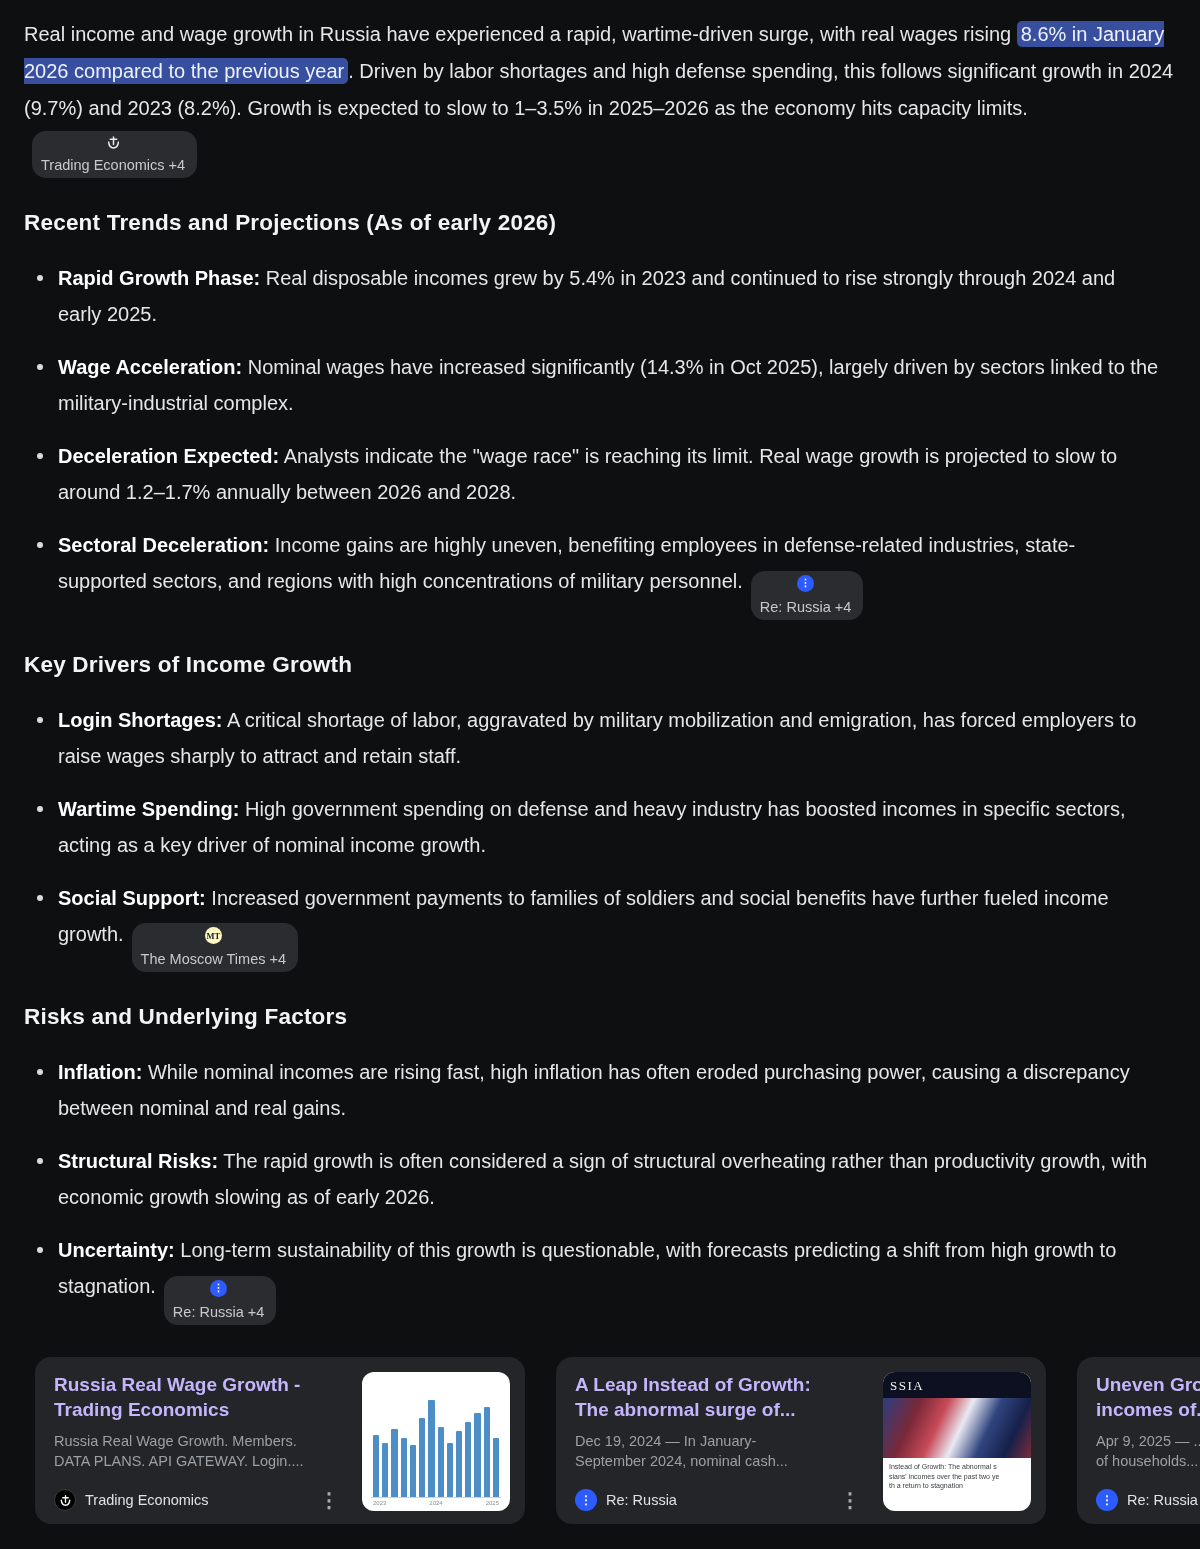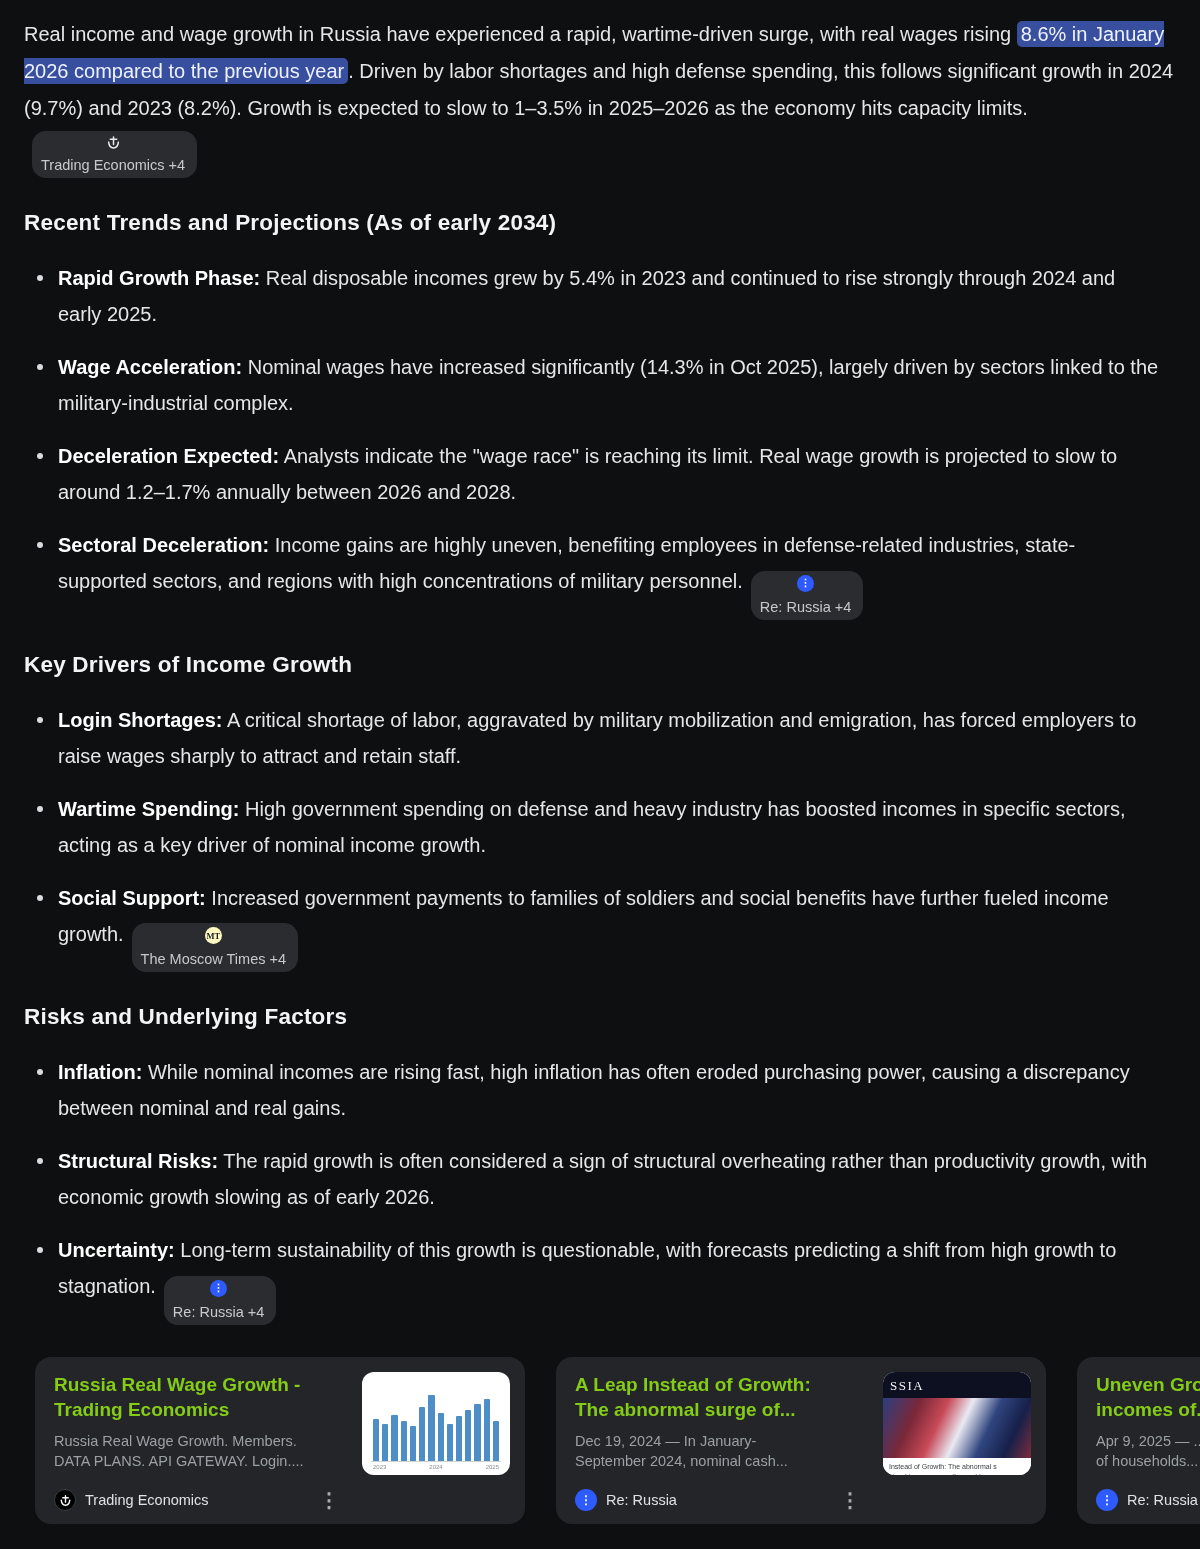--- a/index.html
+++ b/index.html
@@ -30,30 +30,30 @@
   li{position:relative;padding-left:22px;font-size:20px;line-height:36px;margin-bottom:17px;color:var(--body-text);}
   li::before{content:"";position:absolute;left:1px;top:15px;width:6px;height:6px;border-radius:50%;background:#dadce0;}
   .lead{font-weight:700;color:#ffffff;}
 
   .cards{position:absolute;top:1357px;left:35px;display:flex;gap:31px;}
   .card{
     width:490px;height:167px;background:var(--card-bg);border-radius:16px;
     padding:15px 15px 13px 19px;display:flex;gap:18px;flex-shrink:0;cursor:pointer;
   }
   .card-body{flex:1;min-width:0;display:flex;flex-direction:column;}
-  .card-title{font-size:19px;font-weight:700;color:#84cc16;line-height:25px;white-space:pre-line;}
+  .card-title{font-size:19px;font-weight:700;color:#c4b5fd;line-height:25px;white-space:pre-line;}
   .card-desc{font-size:14.5px;color:var(--muted-text);line-height:20px;margin-top:9px;white-space:pre-line;}
   .card-footer{margin-top:auto;display:flex;align-items:center;gap:9px;}
   .favicon{width:22px;height:22px;border-radius:50%;display:flex;align-items:center;justify-content:center;flex-shrink:0;}
   .te-favicon{background:#000;border:1px solid #3a3d40;}
   .reru-favicon{background:var(--accent-blue);color:#fff;font-weight:700;font-size:12px;line-height:1;}
   .card-source{font-size:14.5px;color:#dfe1e5;}
   .kebab{margin-left:auto;color:#a7adb3;font-size:20px;line-height:20px;padding:0 5px;cursor:pointer;font-weight:700;}
 
-  .thumb{width:148px;height:103px;border-radius:12px;overflow:hidden;flex-shrink:0;background:#fff;}
+  .thumb{width:148px;height:139px;border-radius:12px;overflow:hidden;flex-shrink:0;background:#fff;}
   .thumb-chart{display:flex;flex-direction:column;padding:12px 9px 5px;}
   .bars{flex:1;display:flex;align-items:flex-end;gap:3px;border-bottom:1px solid #cfd3d6;padding:0 2px;}
   .bar{flex:1;background:var(--bar-blue);border-radius:1px 1px 0 0;}
   .axis-labels{display:flex;justify-content:space-between;font-size:6px;color:#8a8f94;padding:2px 2px 0;}
   .thumb2-top{height:26px;background:#0d1020;color:#f2f2f2;font-family:"Liberation Serif",serif;
     font-size:13px;letter-spacing:1.5px;padding:6px 7px 0;}
   .thumb2-img{height:60px;background:linear-gradient(115deg,#2c3e80 0%,#7a2838 22%,#c84a58 38%,#e9e9f2 52%,#30457f 68%,#16204a 84%,#7c2c3c 100%);}
   .thumb2-caption{background:#fff;padding:4px 6px;font-size:7px;line-height:9.5px;color:#3c4043;}
 </style>
 </head>
@@ -63,21 +63,21 @@
 
   <p class="intro"><span>Real income and wage growth in Russia have experienced a rapid, wartime-driven surge, with real wages rising </span><span class="highlight">8.6% in January 2026 compared to the previous year</span><span>. Driven by labor shortages and high defense spending, this follows significant growth in 2024 (9.7%) and 2023 (8.2%). Growth is expected to slow to 1–3.5% in 2025–2026 as the economy hits capacity limits.</span><span class="chip">
         <span class="chip-icon">
           <svg viewBox="0 0 16 16" width="15" height="15">
             <path d="M8 2.2 V10 M4.6 4.6 h6.8 M2.8 7.6 c0.4 4.2 2.6 6.2 5.2 6.2 s4.8 -2 5.2 -6.2" fill="none" stroke="#e8eaed" stroke-width="1.6" stroke-linecap="round"></path>
           </svg>
         </span>
         <span>Trading Economics +4</span>
       </span></p>
 
-  <h2>Recent Trends and Projections (As of early 2034)</h2>
+  <h2>Recent Trends and Projections (As of early 2026)</h2>
   <ul>
     <li><span class="lead">Rapid Growth Phase:</span><span> Real disposable incomes grew by 5.4% in 2023 and continued to rise strongly through 2024 and early 2025.</span></li>
     <li><span class="lead">Wage Acceleration:</span><span> Nominal wages have increased significantly (14.3% in Oct 2025), largely driven by sectors linked to the military-industrial complex.</span></li>
     <li><span class="lead">Deceleration Expected:</span><span> Analysts indicate the "wage race" is reaching its limit. Real wage growth is projected to slow to around 1.2–1.7% annually between 2026 and 2028.</span></li>
     <li><span class="lead">Sectoral Deceleration:</span><span> Income gains are highly uneven, benefiting employees in defense-related industries, state-supported sectors, and regions with high concentrations of military personnel.</span><span class="chip">
           <span class="chip-icon round-icon reru">⋮</span>
           <span>Re: Russia +4</span>
         </span></li>
   </ul>
 

